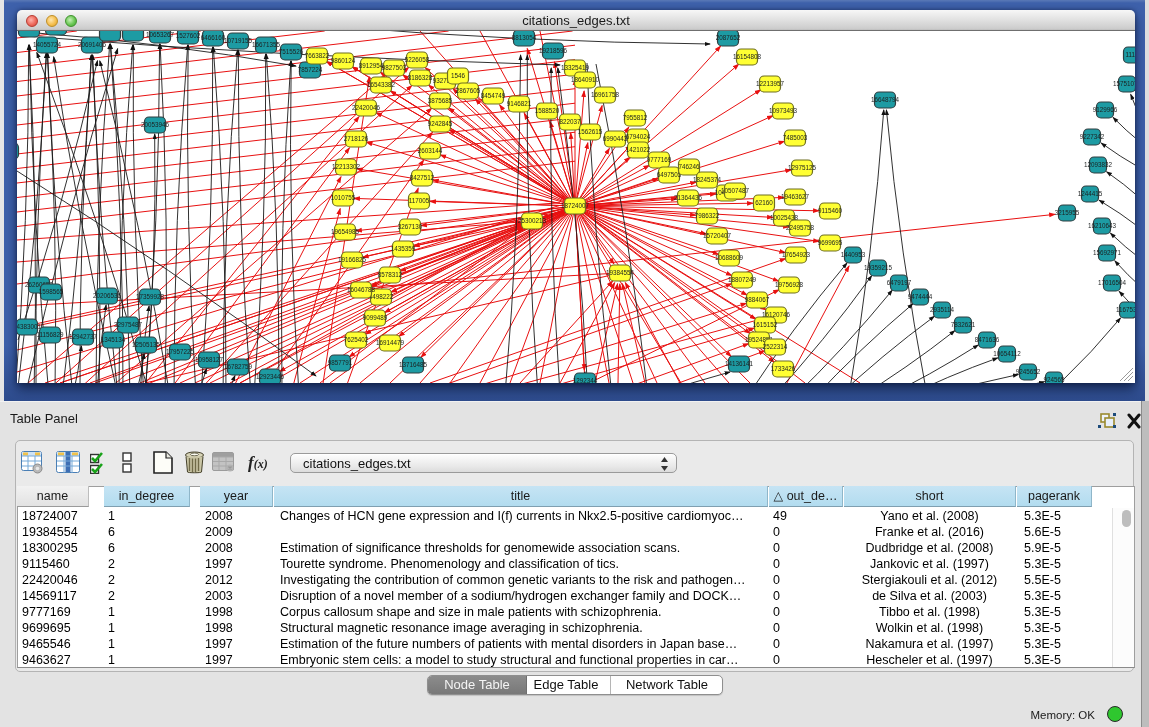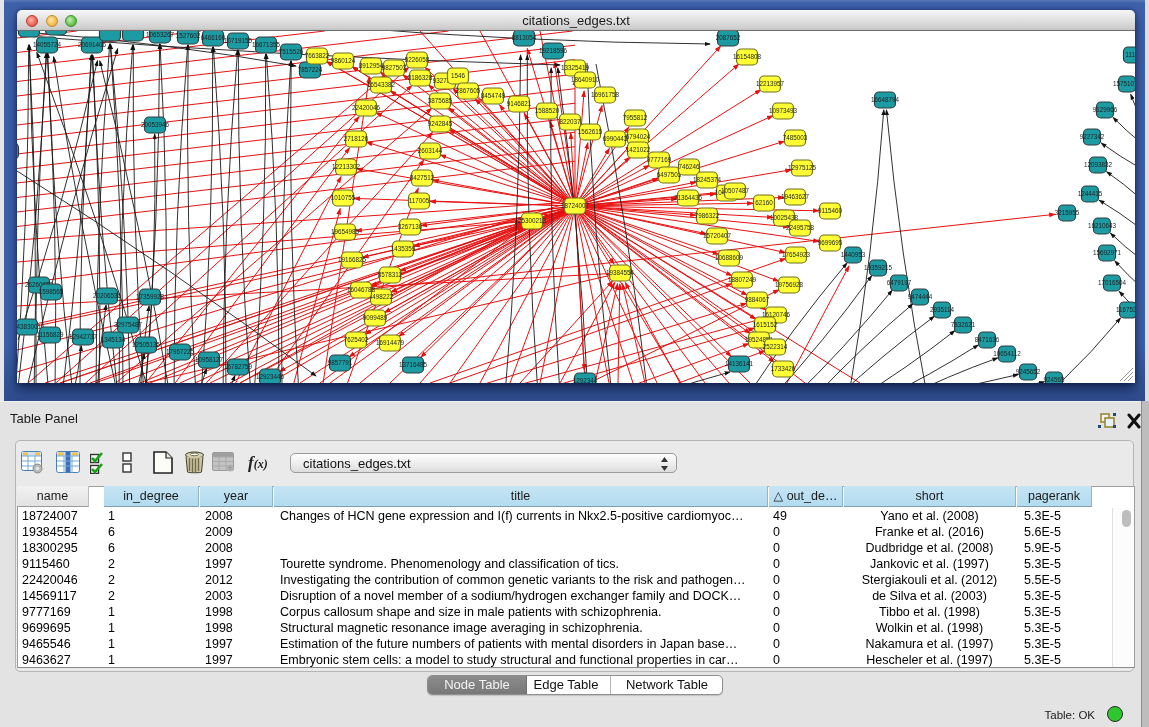--- a/index.html
+++ b/index.html
@@ -659,21 +659,21 @@
        box-shadow:inset 0 1px 0 #fff;">
     <span style="position:absolute;left:12px;top:2px;font-size:13px;color:#111">citations_edges.txt</span>
     <svg style="position:absolute;right:7px;top:3px" width="9" height="14" viewBox="0 0 9 14">
       <path d="M4.5 0 L8 5 L1 5 Z" fill="#333"></path>
         <path d="M4.5 14 L8 9 L1 9 Z" fill="#333"></path>
     </svg>
   </div>
 
   <div id="tbl"></div>
   <div class="hdr" style="left:17px;width:72px;background:linear-gradient(#f2f2f2,#e2e2e2);border-right:1px solid #bdbdbd;border-bottom:1px solid #9a9a9a;">name</div>
-  <div class="hdr" style="left:104px;width:95px;">in_degree</div>
+  <div class="hdr" style="left:104px;width:86px;">in_degree</div>
   <div class="hdr" style="left:200px;width:73px;">year</div>
   <div class="hdr" style="left:274px;width:494px;">title</div>
   <div class="hdr" style="left:769px;width:74px;">△ out_de…</div>
   <div class="hdr" style="left:844px;width:172px;">short</div>
   <div class="hdr" style="left:1017px;width:75px;">pagerank</div>
   <div class="trow" style="top:106px">
 <span style="left:22px">18724007</span>
 <span style="left:108px">1</span>
 <span style="left:205px">2008</span>
 <span style="left:280px">Changes of HCN gene expression and I(f) currents in Nkx2.5-positive cardiomyoc…</span>
@@ -686,20 +686,21 @@
 <span style="left:108px">6</span>
 <span style="left:205px">2009</span>
 <span style="left:773px">0</span>
 <span style="left:843px;width:173px;text-align:center">Franke et al. (2016)</span>
 <span style="left:1024px">5.6E-5</span>
 </div>
 <div class="trow" style="top:138px">
 <span style="left:22px">18300295</span>
 <span style="left:108px">6</span>
 <span style="left:205px">2008</span>
+<span style="left:280px">Estimation of significance thresholds for genomewide association scans.</span>
 <span style="left:773px">0</span>
 <span style="left:843px;width:173px;text-align:center">Dudbridge et al. (2008)</span>
 <span style="left:1024px">5.9E-5</span>
 </div>
 <div class="trow" style="top:154px">
 <span style="left:22px">9115460</span>
 <span style="left:108px">2</span>
 <span style="left:205px">1997</span>
 <span style="left:280px">Tourette syndrome. Phenomenology and classification of tics.</span>
 <span style="left:773px">0</span>
@@ -763,16 +764,16 @@
 
   <div style="position:absolute;left:1112px;top:106px;width:22px;height:159px;background:#fcfcfc;border-left:1px solid #e0e0e0"></div>
   <div style="position:absolute;left:1122px;top:108px;width:9px;height:17px;background:#bdbdbd;border-radius:4.5px"></div>
 
   <div id="tabs">
     <div style="left:0;width:99px;background:linear-gradient(#8c8c8c,#787878);color:#f4f4f4;
          border-radius:4px 0 0 4px;border-right:1px solid #6f6f6f;top:0px;height:18px">Node Table</div>
     <div style="left:94px;width:89px;border-right:1px solid #b5b5b5">Edge Table</div>
     <div style="left:184px;width:110px;">Network Table</div>
   </div>
-  <div id="memory">Table: OK</div>
+  <div id="memory">Memory: OK</div>
   <div id="memdot"></div>
 </div>
 <div id="rcol"></div>
 
 </body></html>

